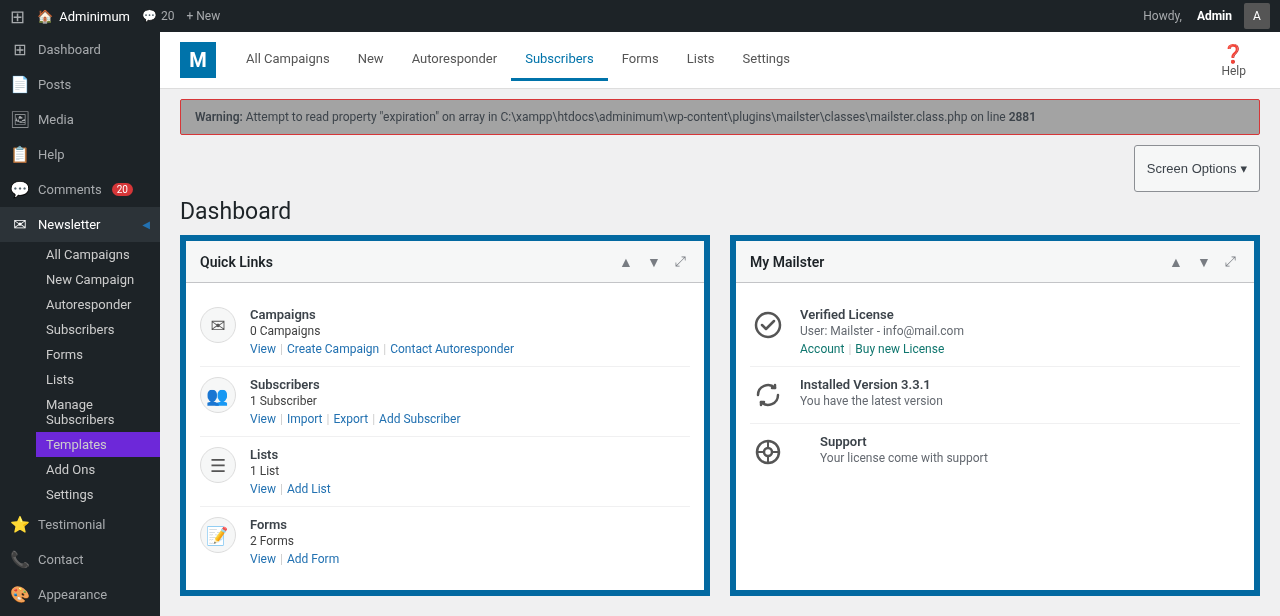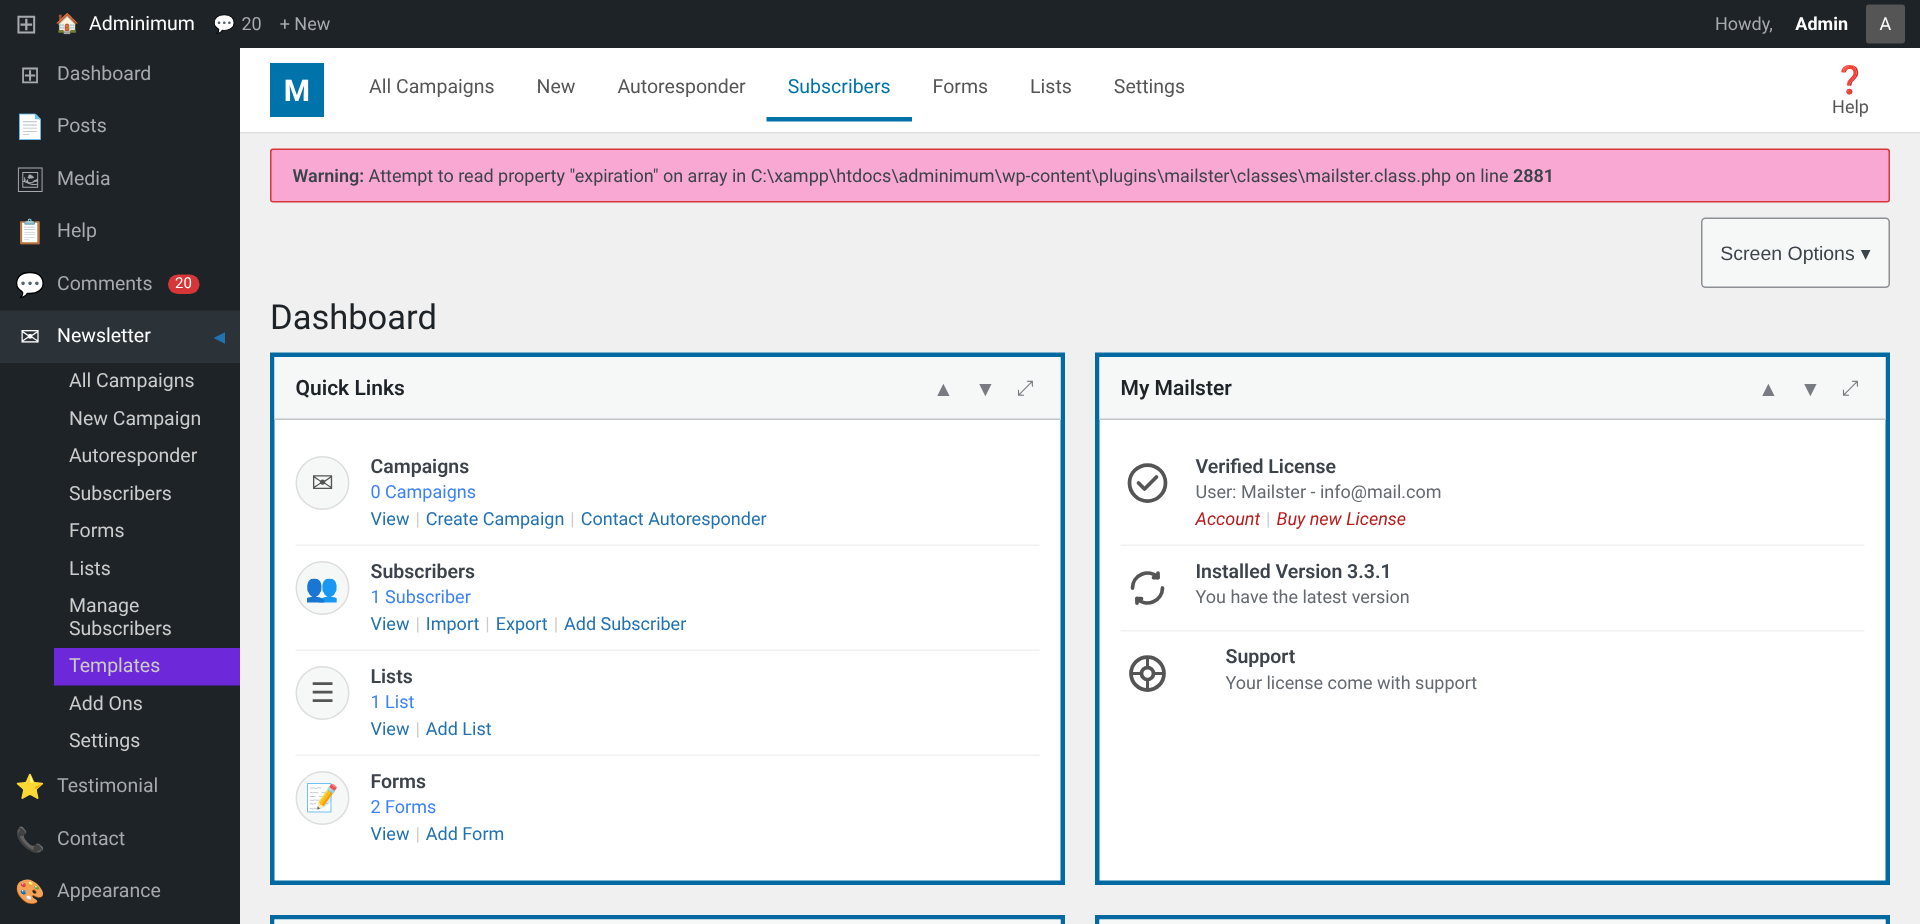--- a/index.html
+++ b/index.html
@@ -100,21 +100,21 @@
       color: #555;
       cursor: pointer;
       font-size: 12px;
       padding: 8px 14px;
     }
     .plugin-help .help-icon { font-size: 18px; display: block; }
 
     
     .warning-bar {
       border: 1px solid #d63638;
-      background: #f9a8d4;
+      background: #a3a3a3;
       color: #3c434a;
       margin: 10px 20px;
       padding: 10px 14px;
       font-size: 12px;
       border-radius: 2px;
     }
     .warning-bar strong { font-weight: 600; }
 
     
     .page-header-row {
@@ -142,21 +142,21 @@
     .dashboard-grid {
       display: grid;
       grid-template-columns: 1fr 1fr;
       gap: 0 20px;
       padding: 0 20px;
     }
 
     
     .widget-box {
       background: #fff;
-      border: 3px solid #0369a1;
+      border: 6px solid #0369a1;
       margin-bottom: 20px;
     }
     .widget-header {
       display: flex;
       align-items: center;
       padding: 10px 14px;
       border-bottom: 1px solid #c3c4c7;
       background: #f6f7f7;
     }
     .widget-title { font-size: 14px; font-weight: 600; color: #1d2327; flex: 1; }
@@ -181,34 +181,34 @@
       background: #f6f7f7;
       border: 1px solid #ddd;
       border-radius: 50%;
       display: flex; align-items: center; justify-content: center;
       font-size: 18px;
       color: #555;
       flex-shrink: 0;
     }
     .ql-content { flex: 1; }
     .ql-title { font-weight: 600; font-size: 13px; margin-bottom: 2px; }
-    .ql-sub { color: #3b82f6; font-size: 12px; margin-bottom: 4px; }
+    .ql-sub { color: #404040; font-size: 12px; margin-bottom: 4px; }
     .ql-links { font-size: 12px; }
     .ql-links a { color: #2271b1; text-decoration: none; }
     .ql-links .sep { color: #ccc; margin: 0 4px; }
 
     
     .mm-row { display: flex; align-items: flex-start; gap: 14px; padding: 10px 0; border-bottom: 1px solid #f0f0f1; }
     .mm-row:last-child { border-bottom: none; gap: 34px; }
     .mm-icon { width: 36px; height: 36px; display: flex; align-items: center; justify-content: center; font-size: 22px; color: #555; flex-shrink: 0; }
     .mm-content { flex: 1; }
     .mm-title { font-weight: 600; font-size: 13px; margin-bottom: 2px; }
     .mm-sub { color: #646970; font-size: 12px; margin-bottom: 4px; }
     .mm-links { font-size: 12px; }
-    .mm-links a { color: #b91c1c; text-decoration: none; font-style: italic; }
+    .mm-links a { color: #0f766e; text-decoration: none; }
     .mm-links .sep { color: #ccc; margin: 0 4px; }
     .mm-email { color: #646970; }
   </style>
 </head>
 <body>
 
 <div class="admin-bar">
   <span class="wp-logo">⊞</span>
   <span class="site-name">
     <span>🏠</span>

